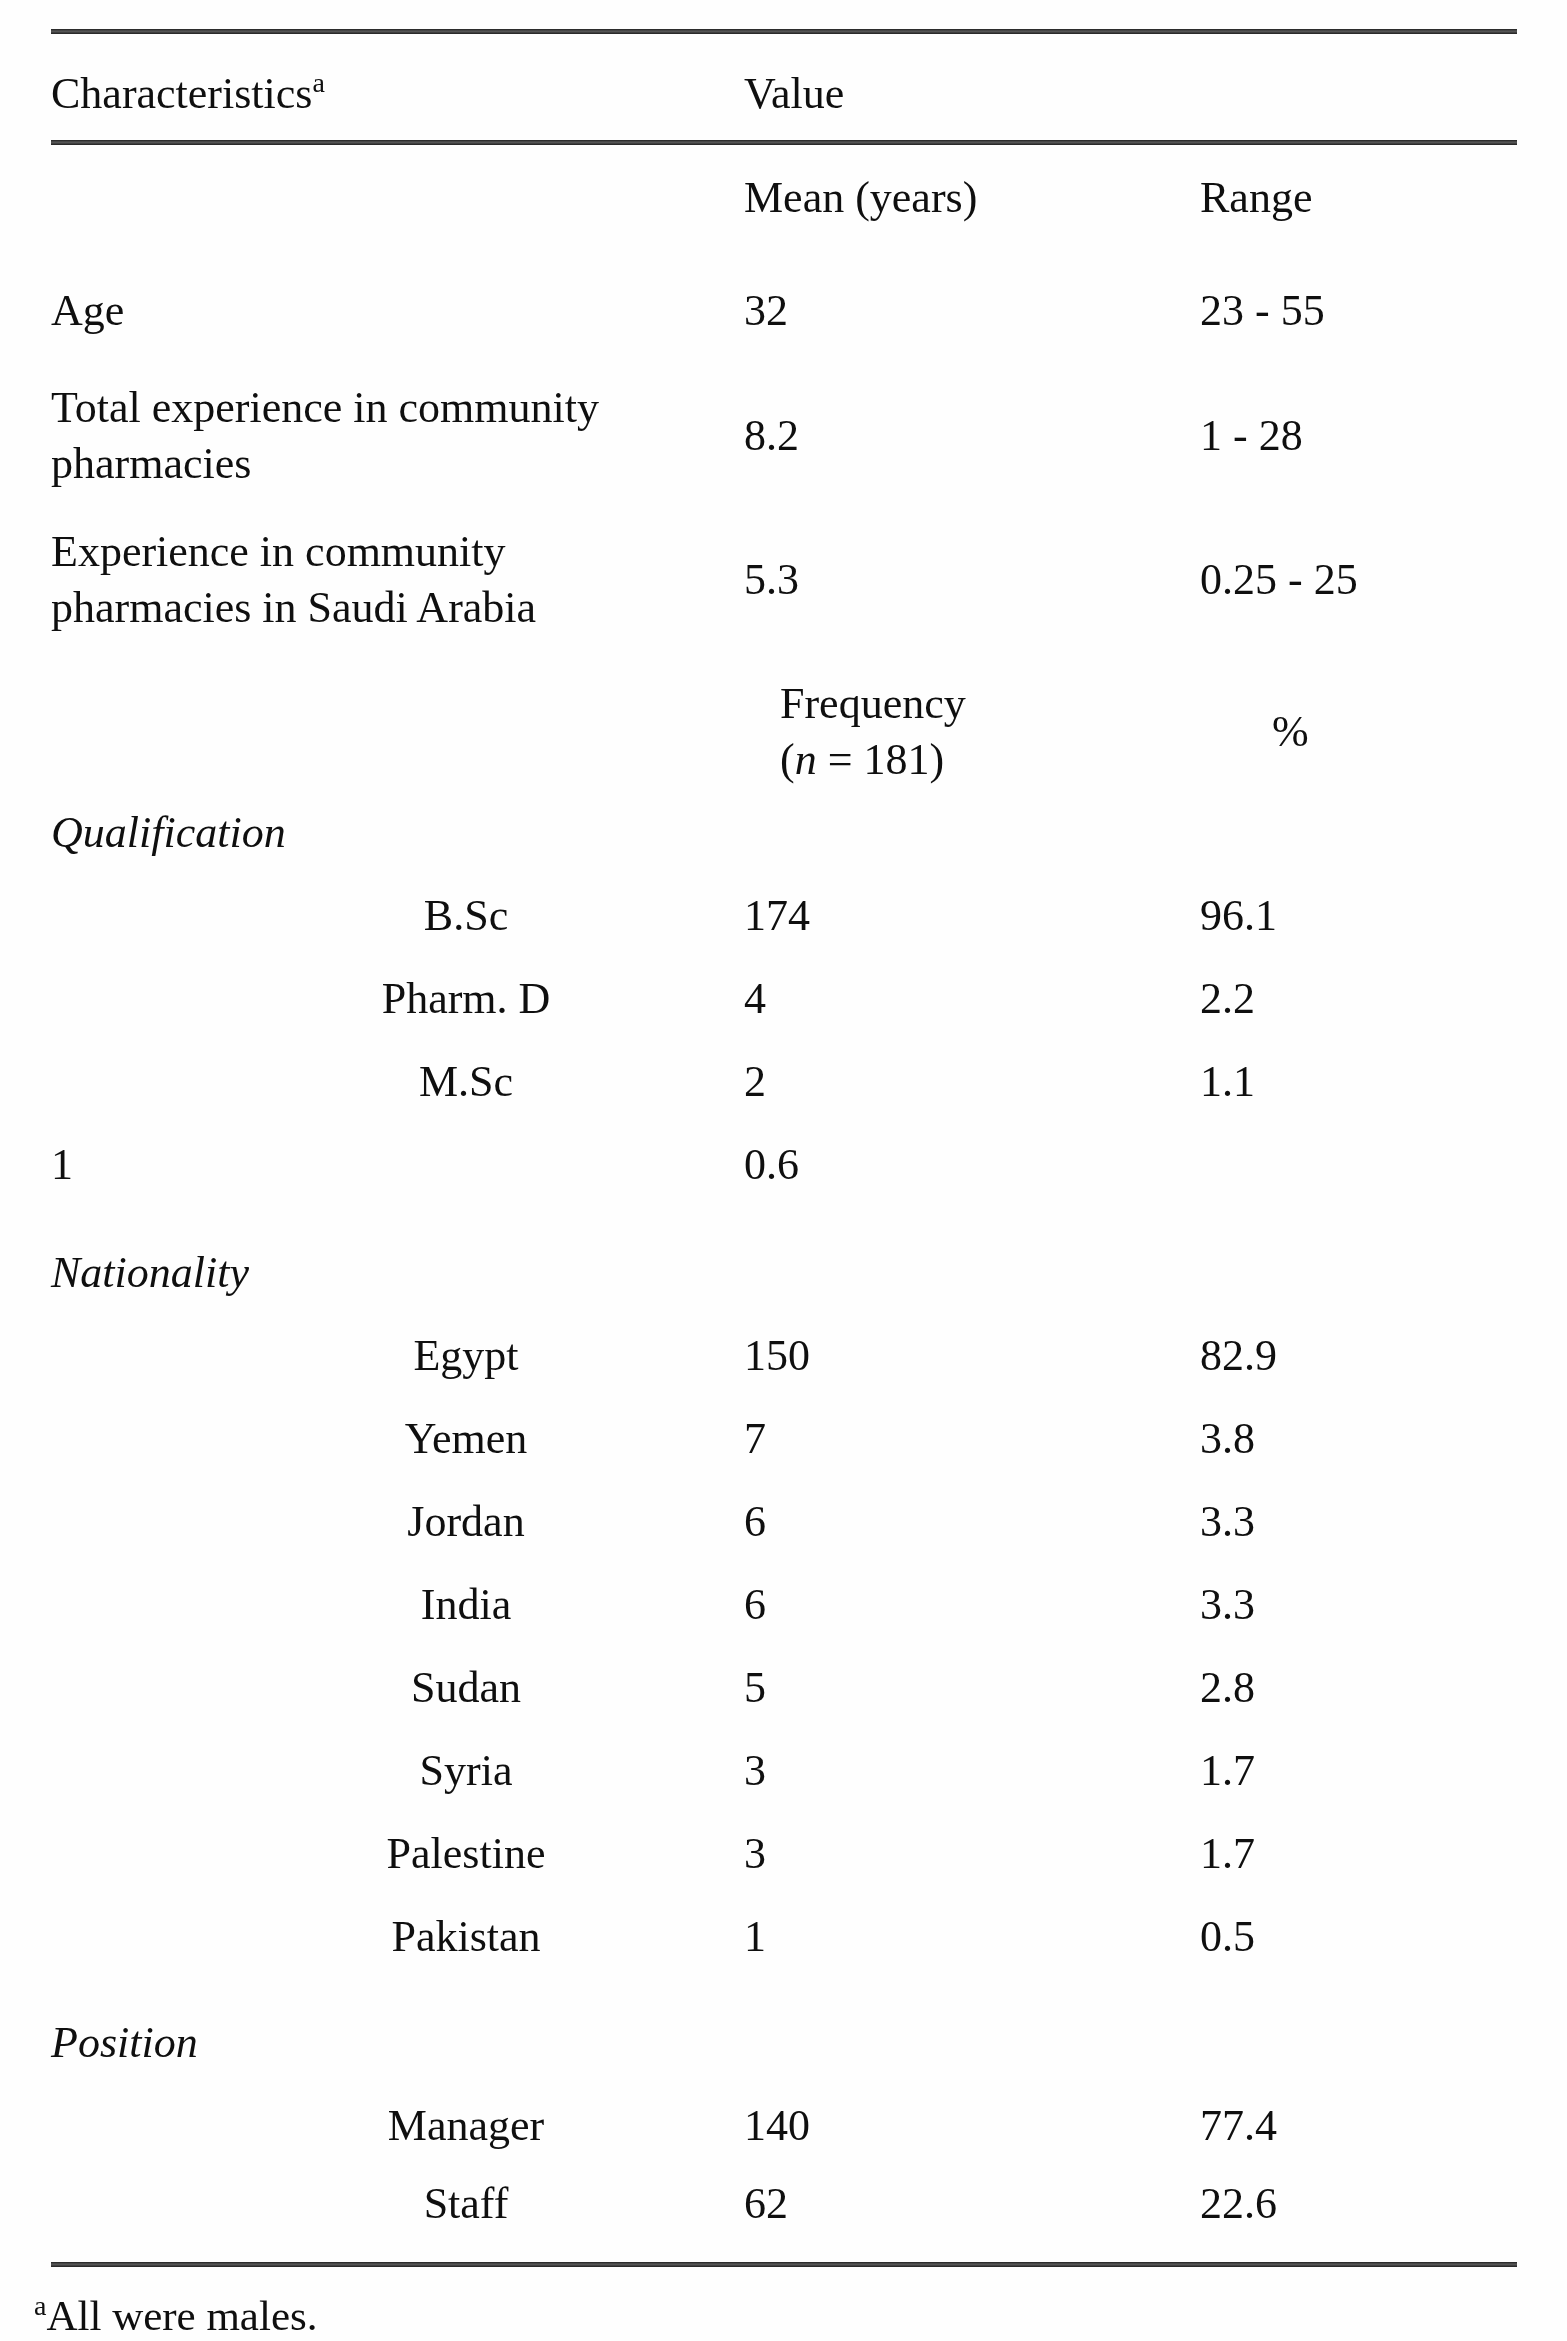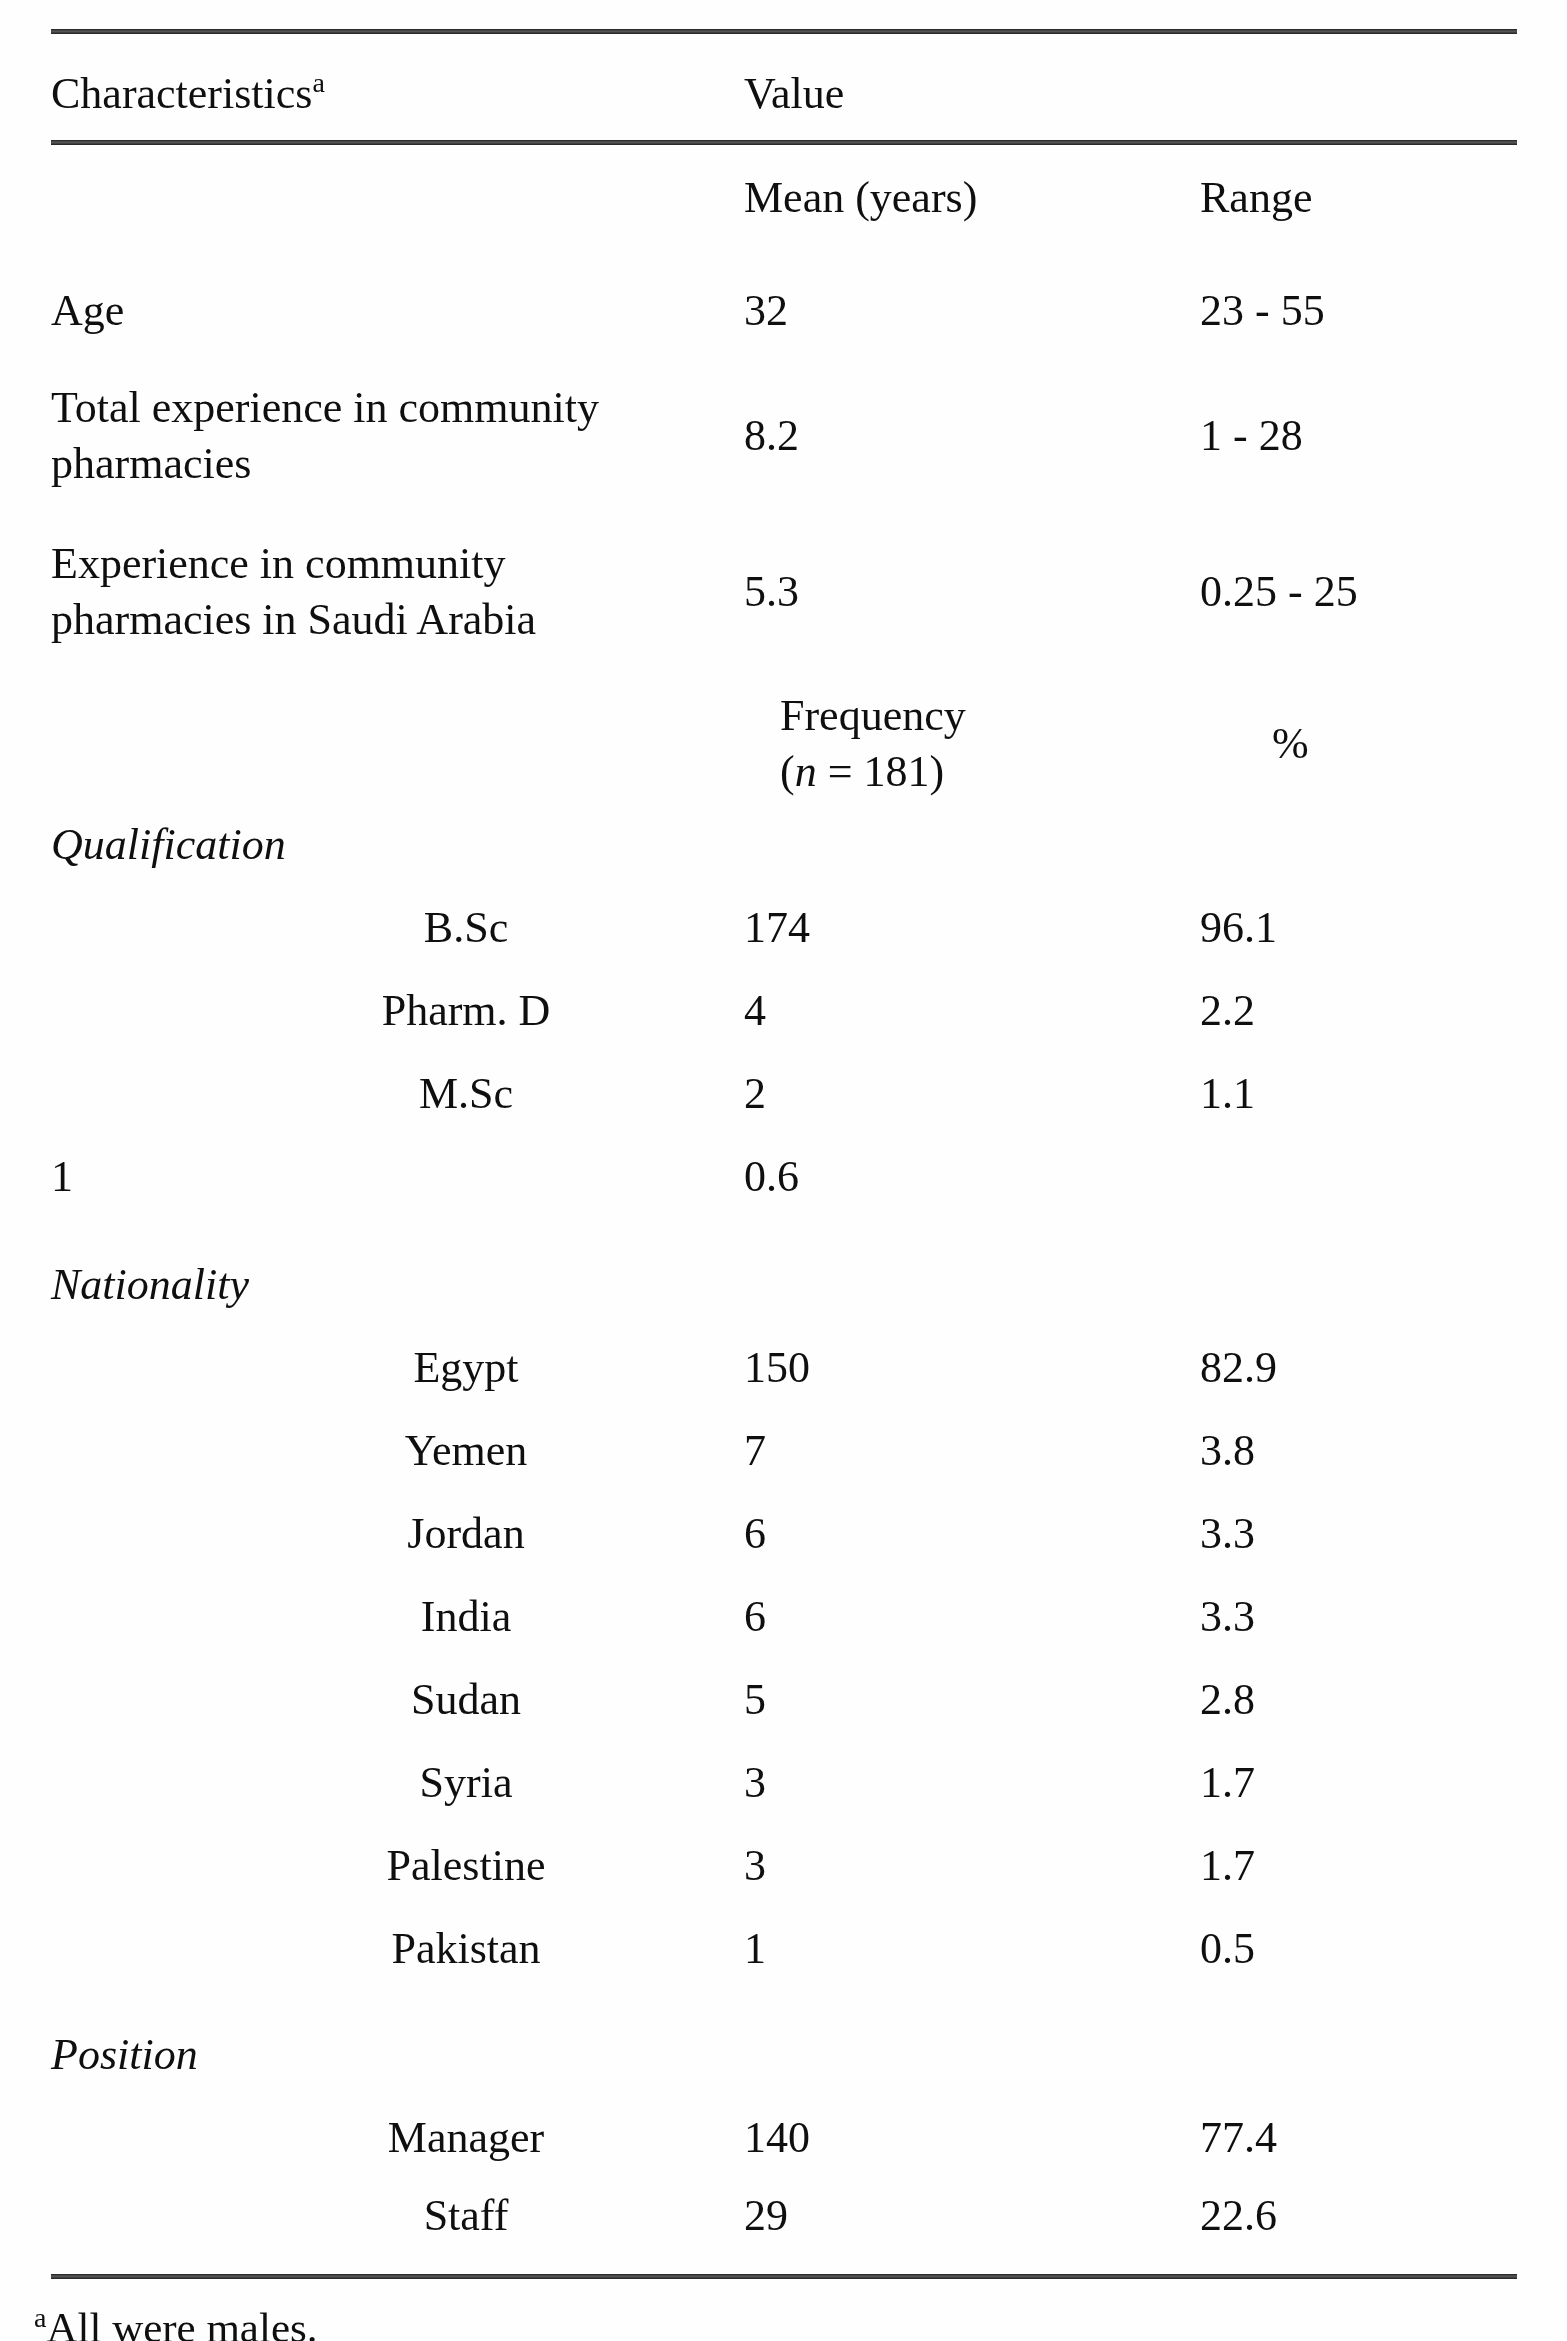--- a/index.html
+++ b/index.html
@@ -33,21 +33,21 @@
     grid-template-columns: 693px 456px 1fr;
     align-items: center;
   }
   .label-cell   { white-space: pre-line; }
   .two-line     { line-height: 56px; }
 
   .r-hdr1   { margin-top: 38px; }
   .r-hdr2   { margin-top: 31px; }
   .r-age    { margin-top: 69px; }
   .r-totexp { margin-top: 47px; }
-  .r-exp    { margin-top: 44px; font-family: Liberation Serif, serif; }
+  .r-exp    { margin-top: 32px; font-family: Liberation Serif, serif; }
   .r-freq   { margin-top: 40px; gap: 36px; }
 
   .section-title { margin-top: 64px; font-style: italic; }
   .section-title.first { margin-top: 23px; }
   .section-title.pos   { margin-top: 62px; }
 
   .item-row { margin-top: 39px; }
   .item-row.staff { margin-top: 34px; }
   .item-row .label-cell { padding-left: 137px; text-align: center; }
 
@@ -181,21 +181,21 @@
 
   <div class="section-title pos">Position</div>
 
   <div class="grid-row item-row">
     <div class="label-cell">Manager</div>
     <div>140</div>
     <div>77.4</div>
   </div>
   <div class="grid-row item-row staff">
     <div class="label-cell">Staff</div>
-    <div>29</div>
+    <div>62</div>
     <div>22.6</div>
   </div>
 
   <div class="rule rule-bottom"></div>
 
 </div>
 
 <div class="footnote"><sup>a</sup><span>All were males.</span></div>
 
 

